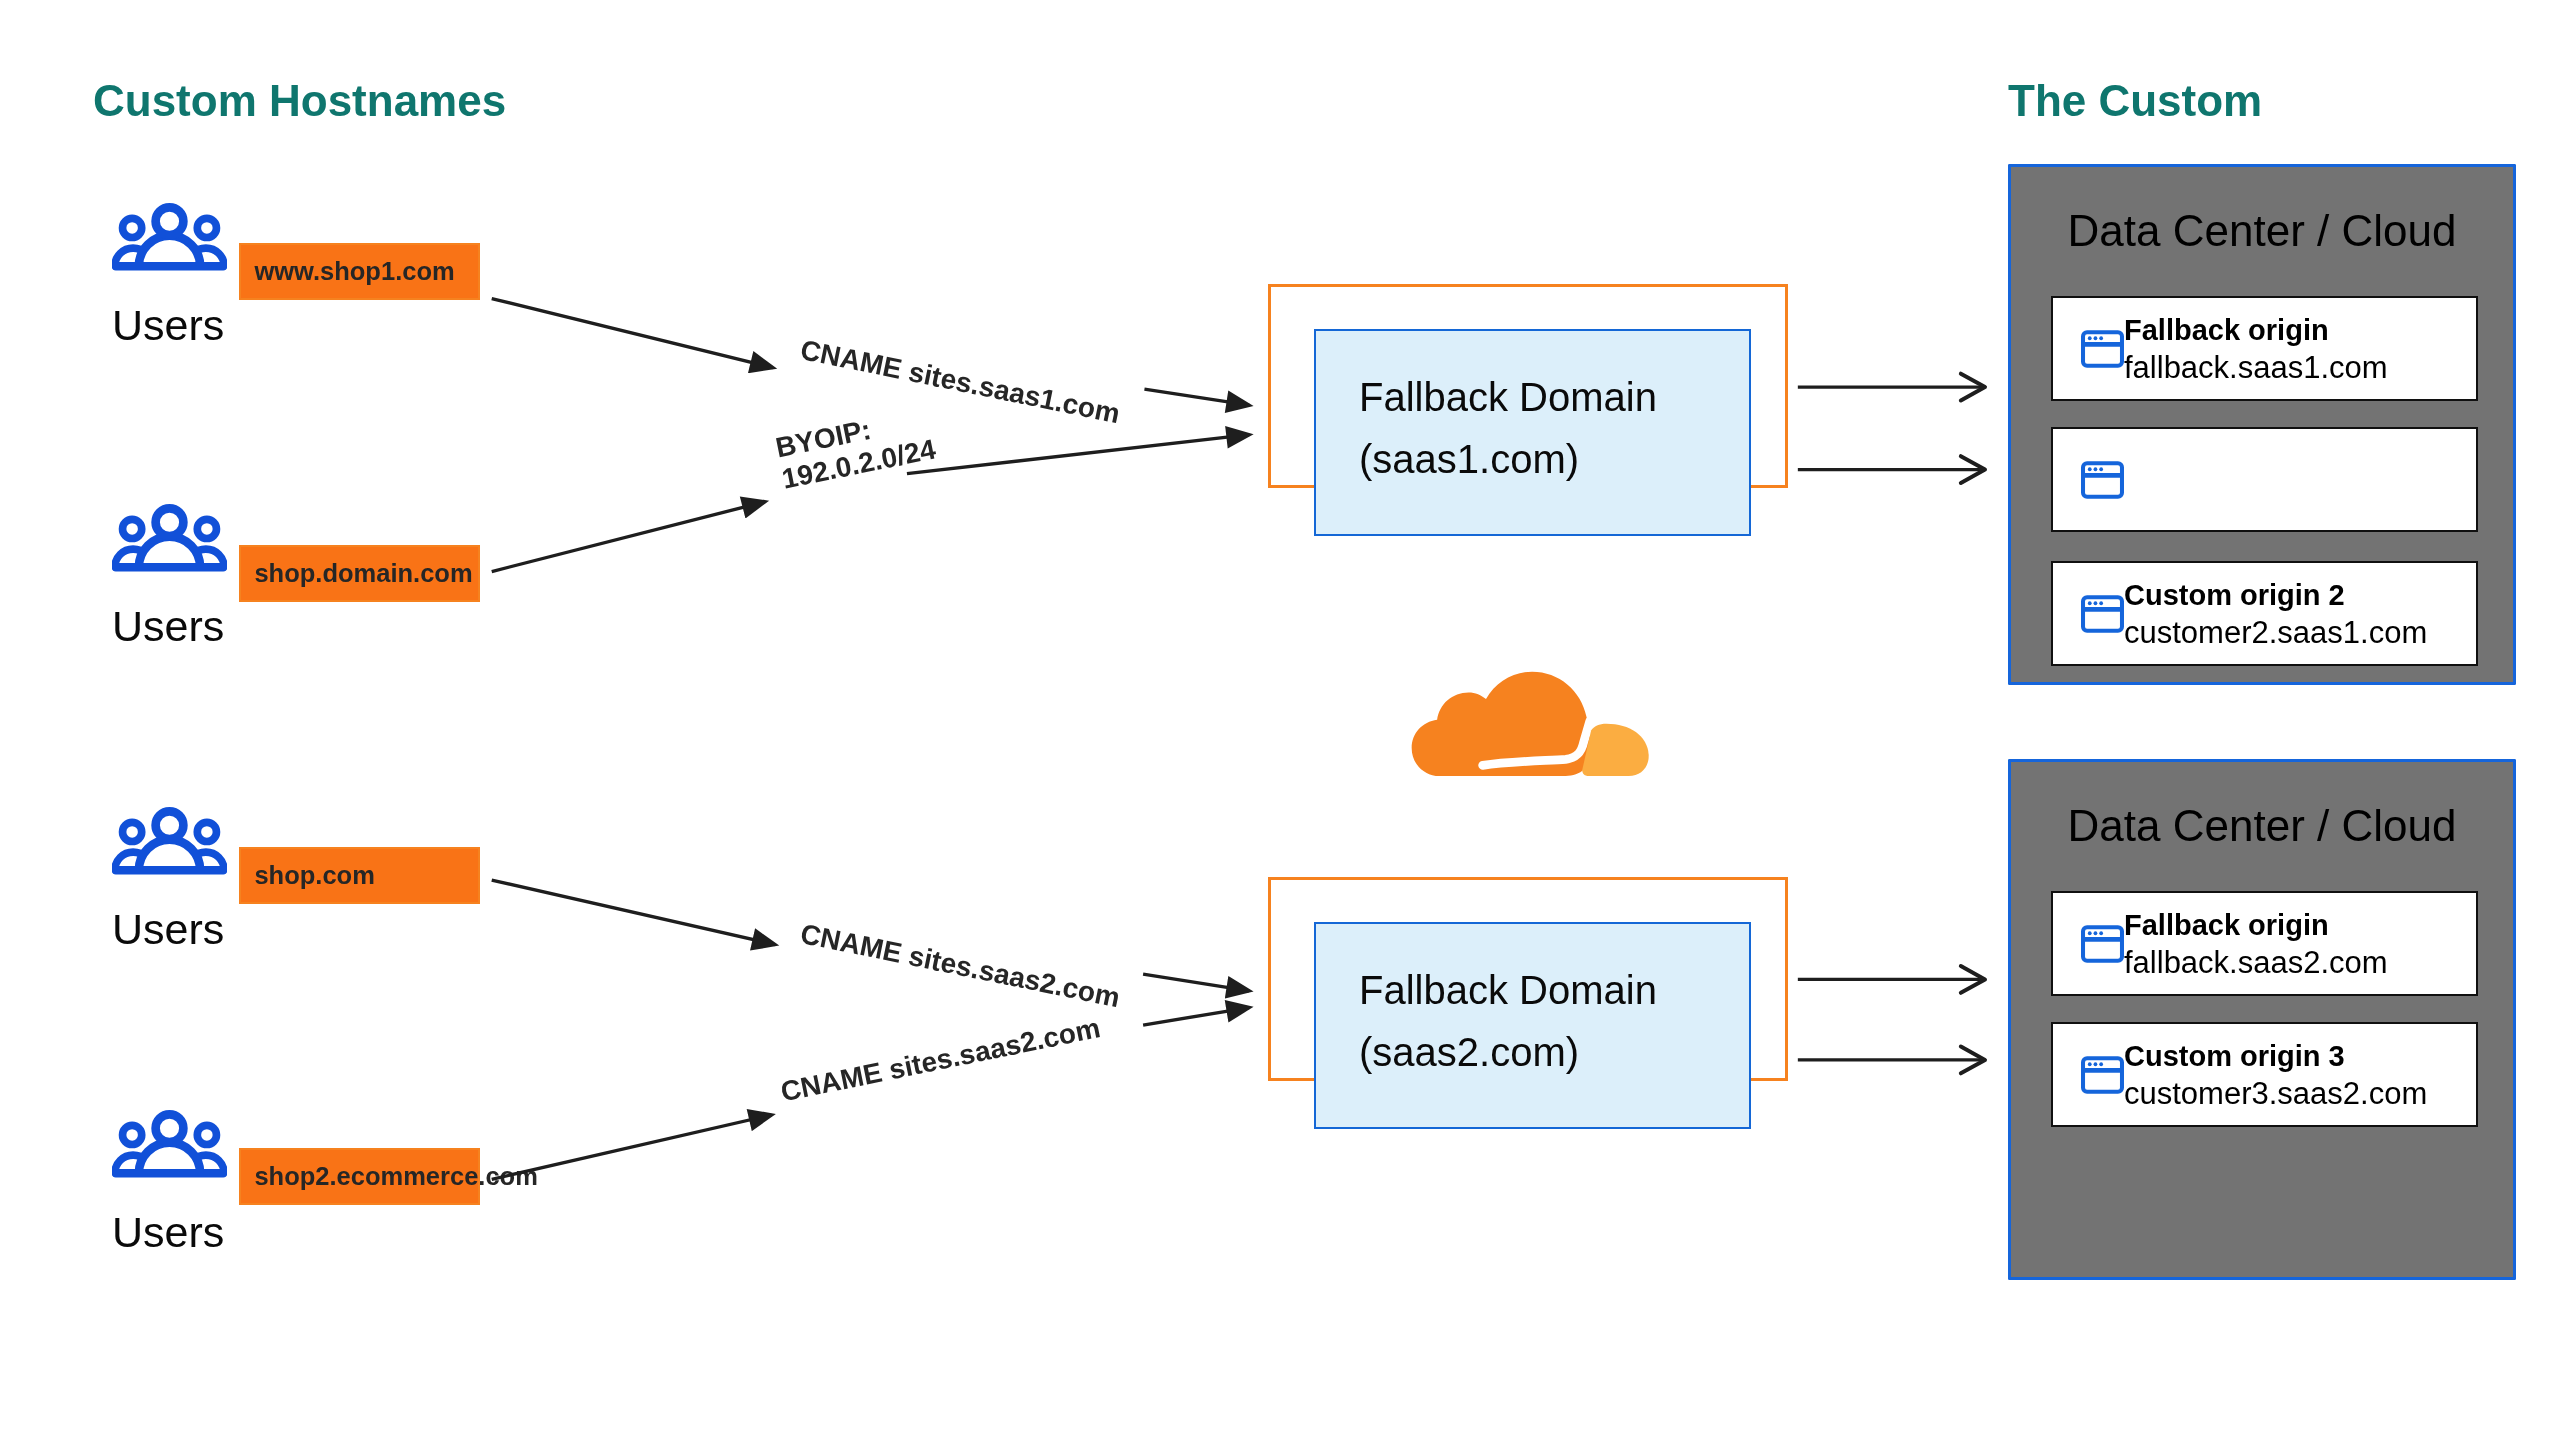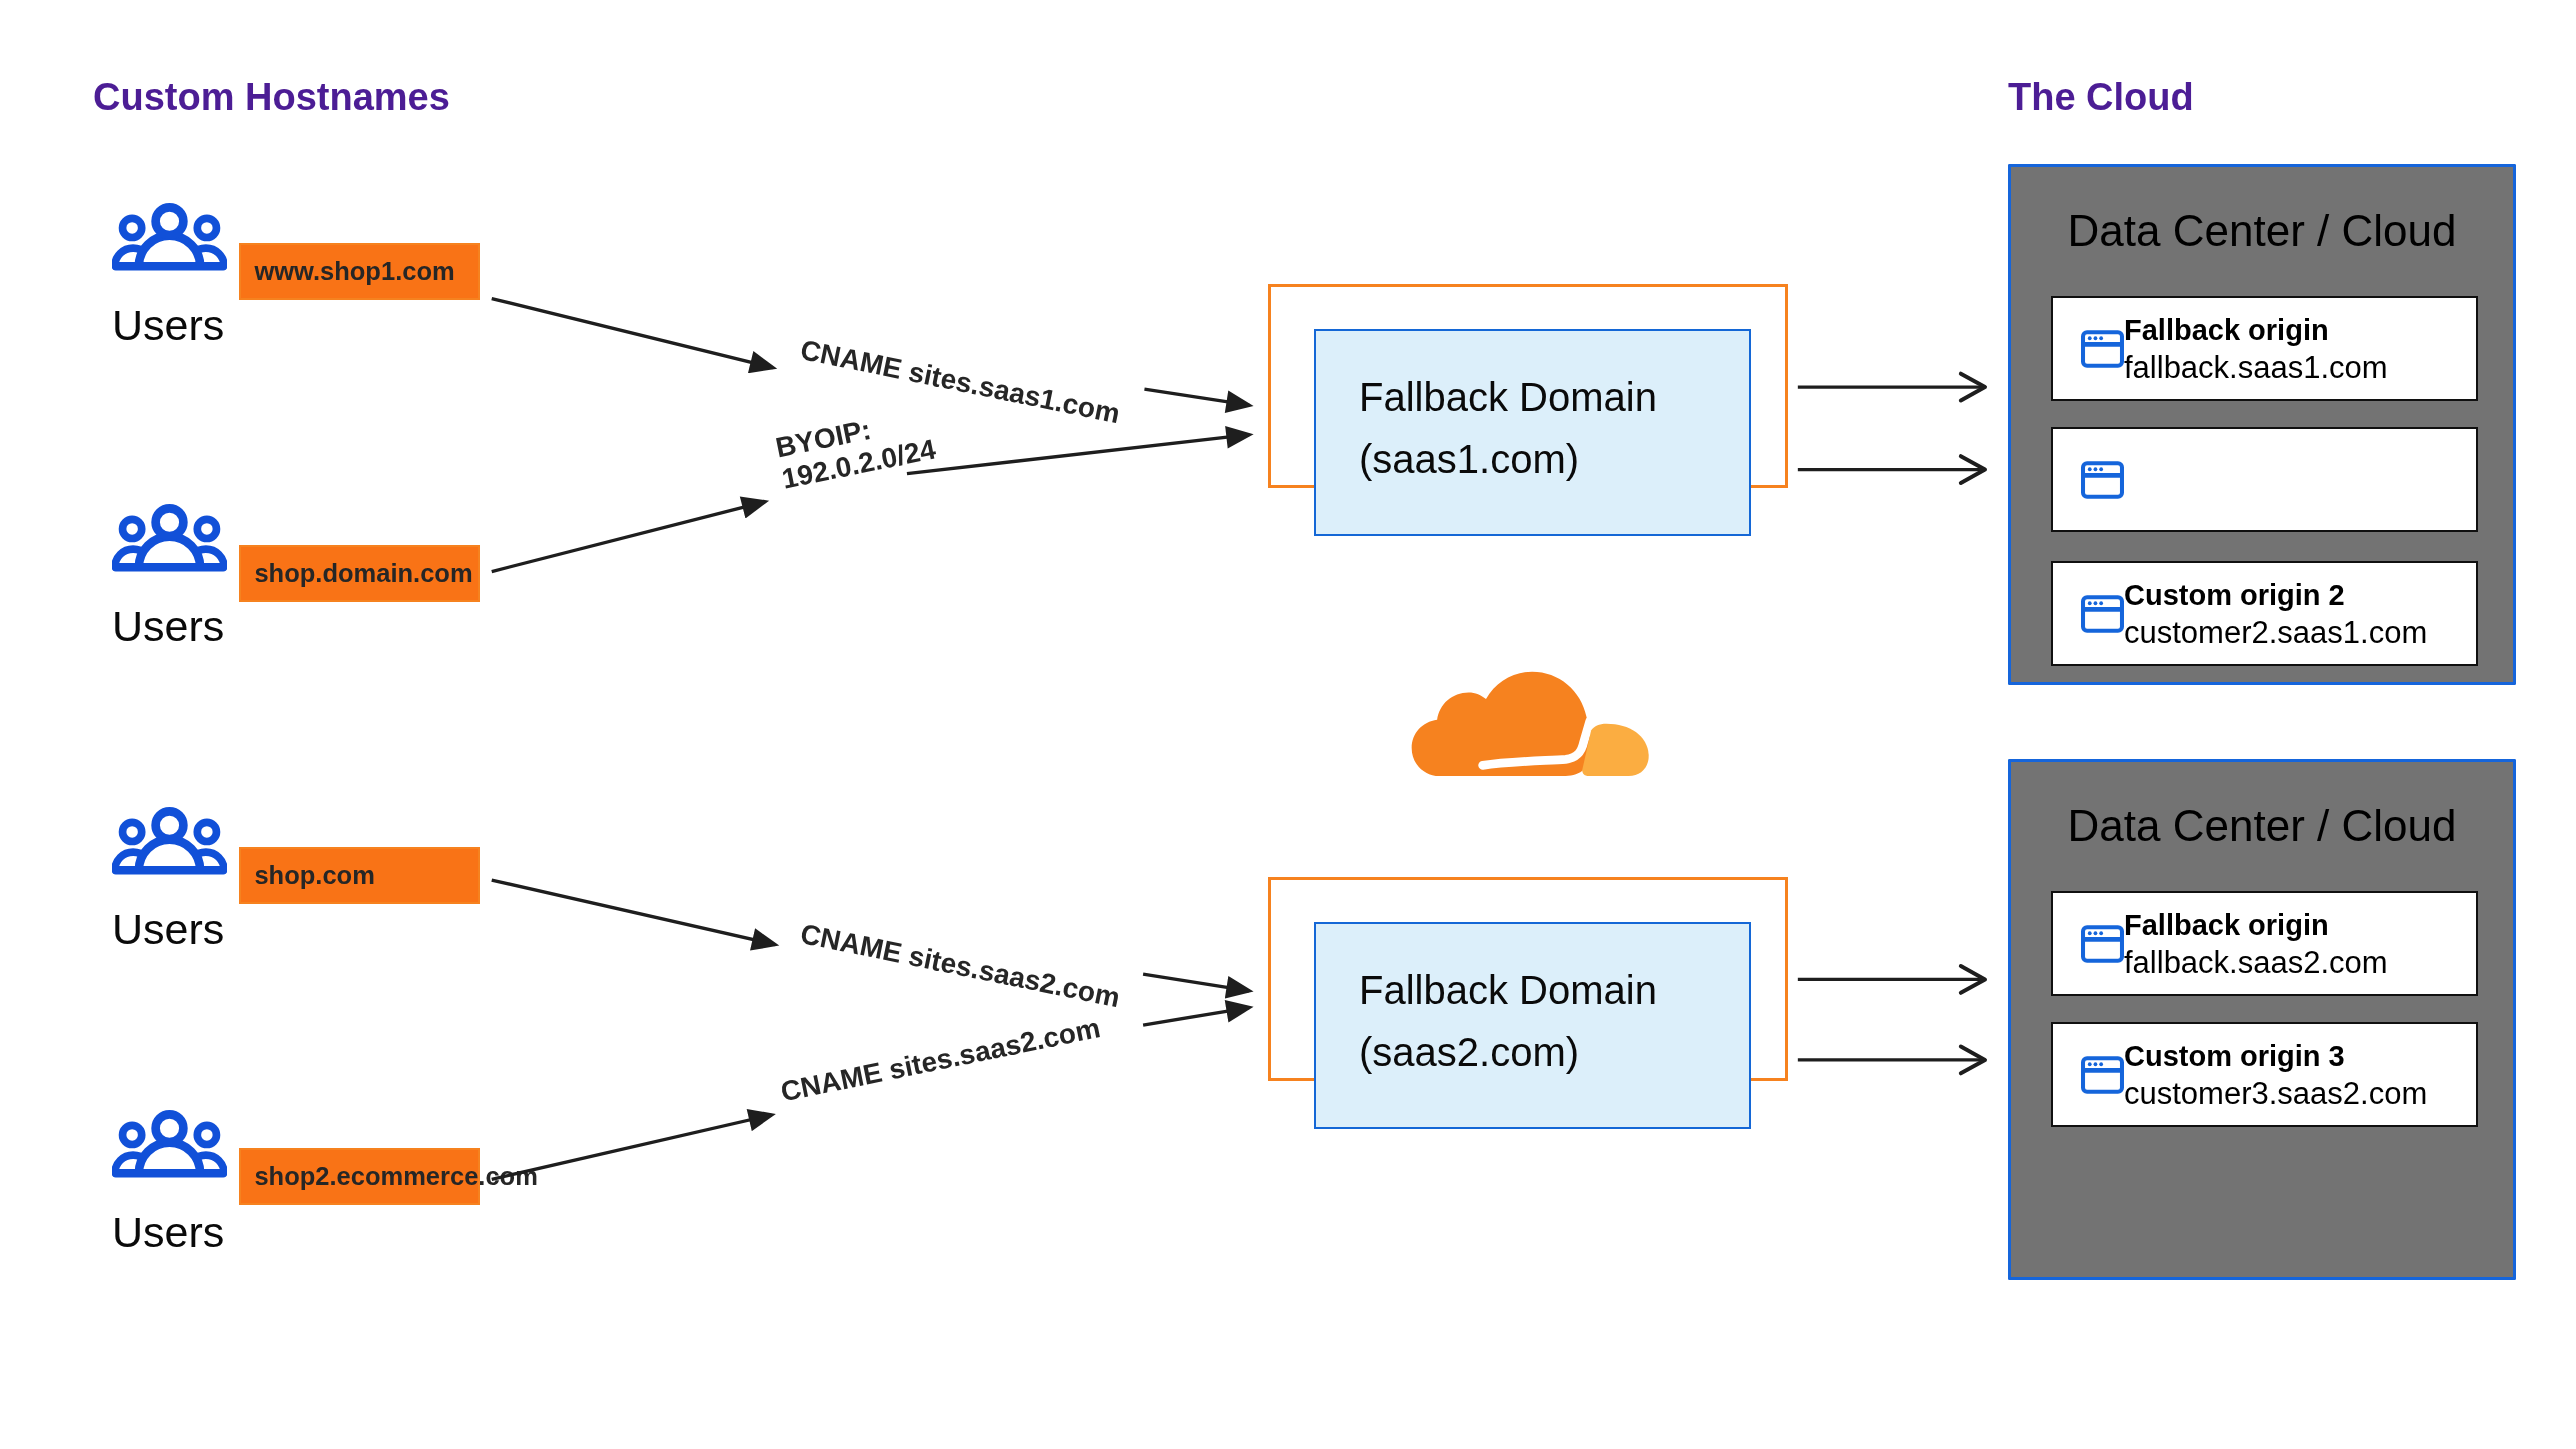--- a/index.html
+++ b/index.html
@@ -1,19 +1,19 @@
 <!DOCTYPE html>
 <html style="font-size:10.7px"><head>
 <meta charset="utf-8">
 <style>
   html,body{margin:0;padding:0;background:#ffffff;}
   body{width:2576px;height:1449px;position:relative;overflow:hidden;
        font-family:"Liberation Sans", sans-serif;color:#000;}
   .abs{position:absolute;}
-  .section-title{font-size:38px;font-weight:700;color:#4c1d95;white-space:nowrap;}
+  .section-title{font-size:44px;font-weight:700;color:#0f766e;white-space:nowrap;}
   .users-label{font-size:43px;font-weight:400;color:#0a0a0a;white-space:nowrap;}
   .host-box{width:241px;height:57px;background:#f97316;border:2.7px solid #F6821F;
             box-sizing:border-box;display:flex;align-items:center;}
   .host-box span{font-size:25.5px;font-weight:700;color:#262626;padding-left:13.4px;white-space:nowrap;}
   .arrow-label{font-size:28px;font-weight:700;color:#262626;white-space:nowrap;
                transform-origin:left top;line-height:32px;}
   .fb-outer{width:520px;height:204px;background:#fff;border:3.4px solid #F6821F;box-sizing:border-box;}
   .fb-inner{position:absolute;left:43px;top:42px;width:437px;height:207px;
             background:#DCEFFA;border:2.7px solid #1467D6;box-sizing:border-box;}
   .fb-line1{position:absolute;left:43px;top:44px;font-size:40px;color:#0a0a0a;white-space:nowrap;}
@@ -48,21 +48,21 @@
       <rect x="3" y="3" width="58" height="50" rx="6" fill="#fff" stroke="#1565DB" stroke-width="6"></rect>
       <path d="M3,21 H61" stroke="#1565DB" stroke-width="7"></path>
       <circle cx="13" cy="12" r="2.8" fill="#1565DB"></circle>
       <circle cx="21.5" cy="12" r="2.8" fill="#1565DB"></circle>
       <circle cx="30" cy="12" r="2.8" fill="#1565DB"></circle>
     </g>
   </defs>
 </svg>
 
 <div class="abs section-title" style="left:93px;top:76px">Custom Hostnames</div>
-<div class="abs section-title" style="left:2008px;top:76px">The Cloud</div>
+<div class="abs section-title" style="left:2008px;top:76px">The Custom</div>
 
 <div class="abs" style="left:112px;top:203px">
   <svg width="115" height="70" viewBox="0 0 120 73">
       <use href="#users-icon-shape"></use>
     </svg>
   <div class="users-label" style="margin-top:28px">Users</div>
 </div>
 <div class="abs" style="left:112px;top:504px">
   <svg width="115" height="70" viewBox="0 0 120 73">
       <use href="#users-icon-shape"></use>

